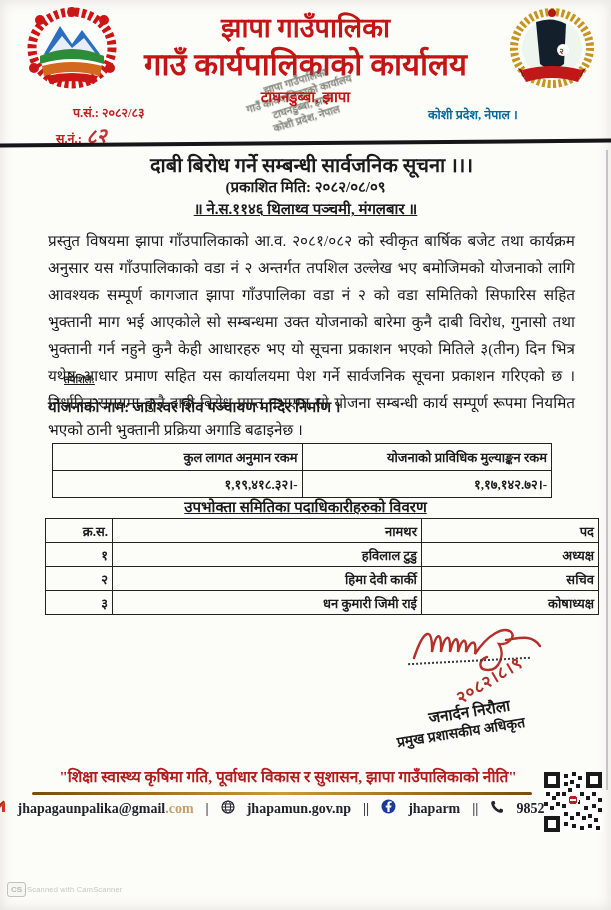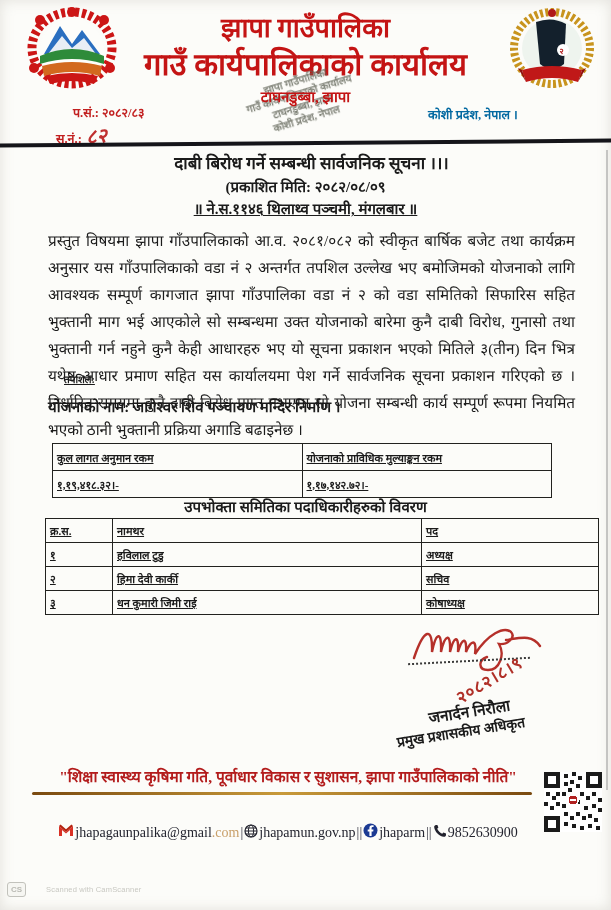--- a/index.html
+++ b/index.html
@@ -21,62 +21,62 @@
   
   .stamp{left:196px;top:74px;width:210px;transform:rotate(-17deg);color:rgba(96,100,88,.8);
     font-size:10.5px;font-weight:bold;text-align:center;line-height:13px;filter:blur(.3px);}
   .stamp div{white-space:nowrap;}
 
   
   .top-rule{left:-4px;top:141px;width:620px;height:4px;background:#15151a;transform:rotate(-0.45deg);}
   .right-edge{left:606px;top:150px;width:2px;height:640px;background:rgba(110,110,110,.35);}
 
   
-  .notice-title{left:12px;right:0;top:151px;font-size:17px;font-weight:bold;text-align:center;}
+  .notice-title{left:12px;right:0;top:151px;font-size:20px;font-weight:bold;text-align:center;}
   .published-line{left:0;right:0;top:176px;font-size:15px;font-weight:bold;text-align:center;}
   .calendar-line{left:0;right:0;top:198px;font-size:15px;font-weight:bold;text-align:center;}
   .calendar-line span{text-decoration:underline;}
 
   
   .body-par{left:48px;width:527px;top:227px;font-size:15.3px;line-height:1.77;text-align:justify;font-weight:500;}
   .details-label{left:64px;top:372px;font-size:10px;font-weight:bold;text-decoration:underline;}
   .plan-line{left:48px;top:396px;font-size:15px;font-weight:bold;}
   .committee-line{left:48px;top:419px;font-size:15px;font-weight:bold;}
 
   
   table{border-collapse:collapse;}
-  td,th{border:1.6px solid #22221f;font-size:11px;font-weight:bold;text-align:left;padding:2px 4px;text-decoration:underline;}
+  td,th{border:1.6px solid #22221f;font-size:13px;font-weight:bold;text-align:right;padding:2px 4px;}
   .cost-table{left:52px;top:443px;width:500px;}
   .cost-table td{height:22px;}
   .officials-title{left:0;right:0;top:496px;font-size:15px;font-weight:bold;text-align:center;}
-  .officials-title span{}
+  .officials-title span{text-decoration:underline;}
   .officials-table{left:45px;top:518px;width:554px;}
   .officials-table td{height:19px;}
   .col-sn{width:58px;}
   .col-name{width:300px;}
 
   
   .sig-svg{left:408px;top:618px;}
   .sig-dots{left:408px;top:660px;width:122px;border-bottom:2.4px dotted #3a3a3a;transform:rotate(-3deg);}
   .sig-date{left:452px;top:668px;font-size:17px;color:#b03028;font-weight:bold;transform:rotate(-31deg);letter-spacing:1px;}
   .sig-name{left:428px;top:700px;font-size:15.5px;font-weight:bold;transform:rotate(-9deg);}
   .sig-post{left:396px;top:722px;font-size:14px;font-weight:bold;transform:rotate(-9deg);}
 
   
   .motto{left:18px;width:540px;top:765px;font-size:15.5px;font-weight:bold;color:#b31c1c;text-align:center;}
   .gold-rule{left:32px;top:792px;width:500px;height:2.5px;
     background:linear-gradient(90deg,#7a4a10,#c89a3a,#7a4a10);border-radius:2px;}
   .contact-row{left:18px;width:540px;top:799px;display:flex;justify-content:center;align-items:center;
-    gap:1px;font-size:14px;font-weight:normal;color:#22232e;font-family:"Liberation Serif",serif;margin-top:24px;}
+    gap:12px;font-size:14px;font-weight:bold;color:#22232e;font-family:"Liberation Serif",serif;}
   .contact-row .sep{color:#3a3a46;}
   .fade{color:#c9a06a;}
   .qr{left:544px;top:772px;}
 
   
-  .cam{left:7px;top:882px;display:flex;align-items:center;gap:20px;color:#c8c8c2;font-family:"Liberation Sans",sans-serif;}
+  .cam{left:7px;top:882px;display:flex;align-items:center;gap:1px;color:#c8c8c2;font-family:"Liberation Sans",sans-serif;}
   .cam-logo{width:17px;height:13px;border:1.4px solid #c2c2bc;border-radius:3px;font-size:8px;font-weight:bold;
     display:flex;align-items:center;justify-content:center;color:#b9b9b3;background:#f6f6f2;}
   .cam-text{font-size:7.5px;letter-spacing:.2px;}
 </style>
 </head>
 <body>
 
 <div class="sheet">
 
   <div class="abs" style="left:22px;top:6px;">

